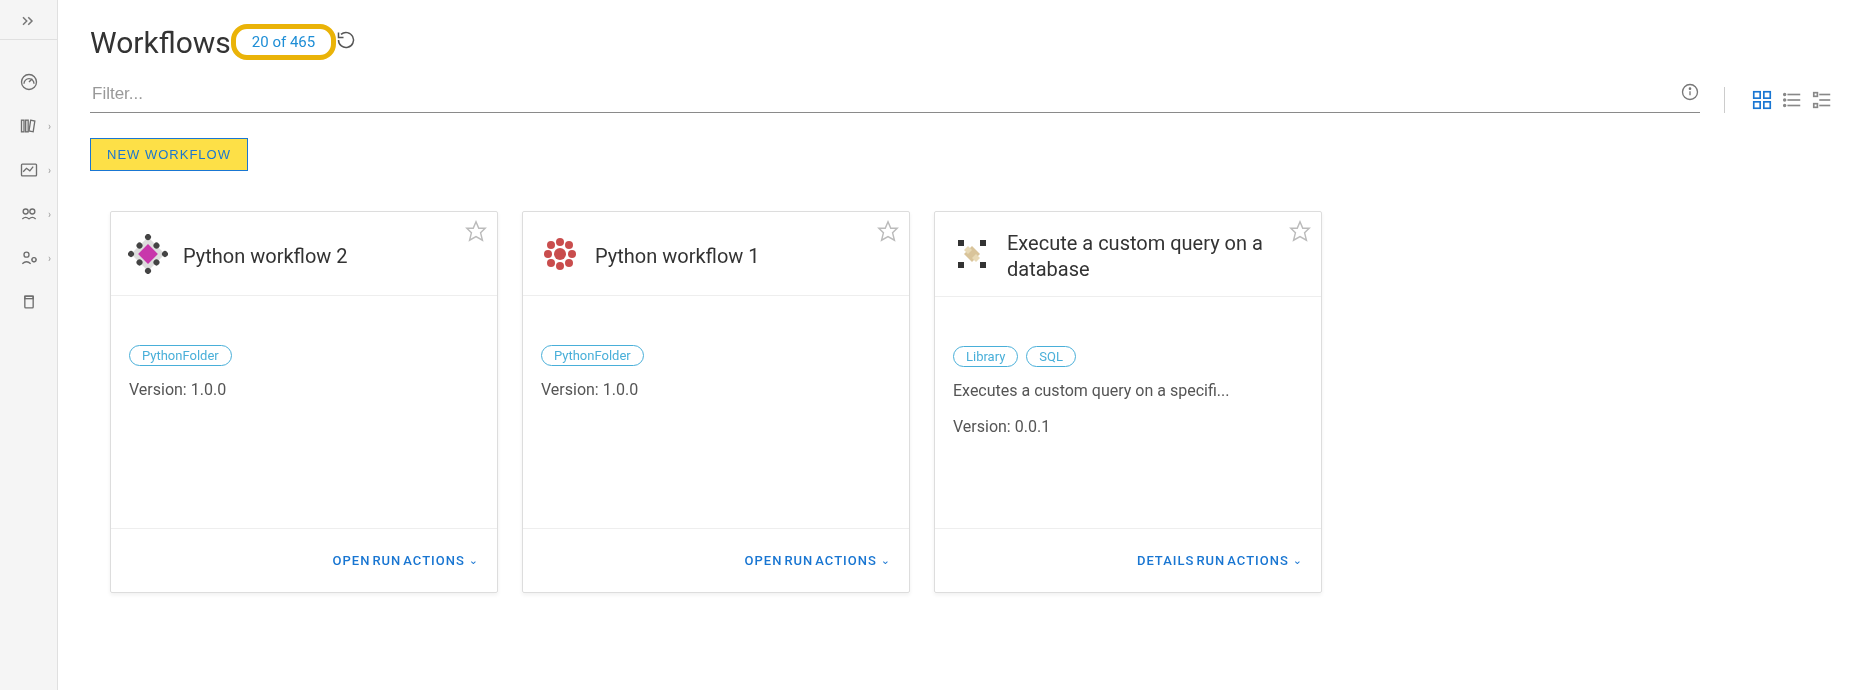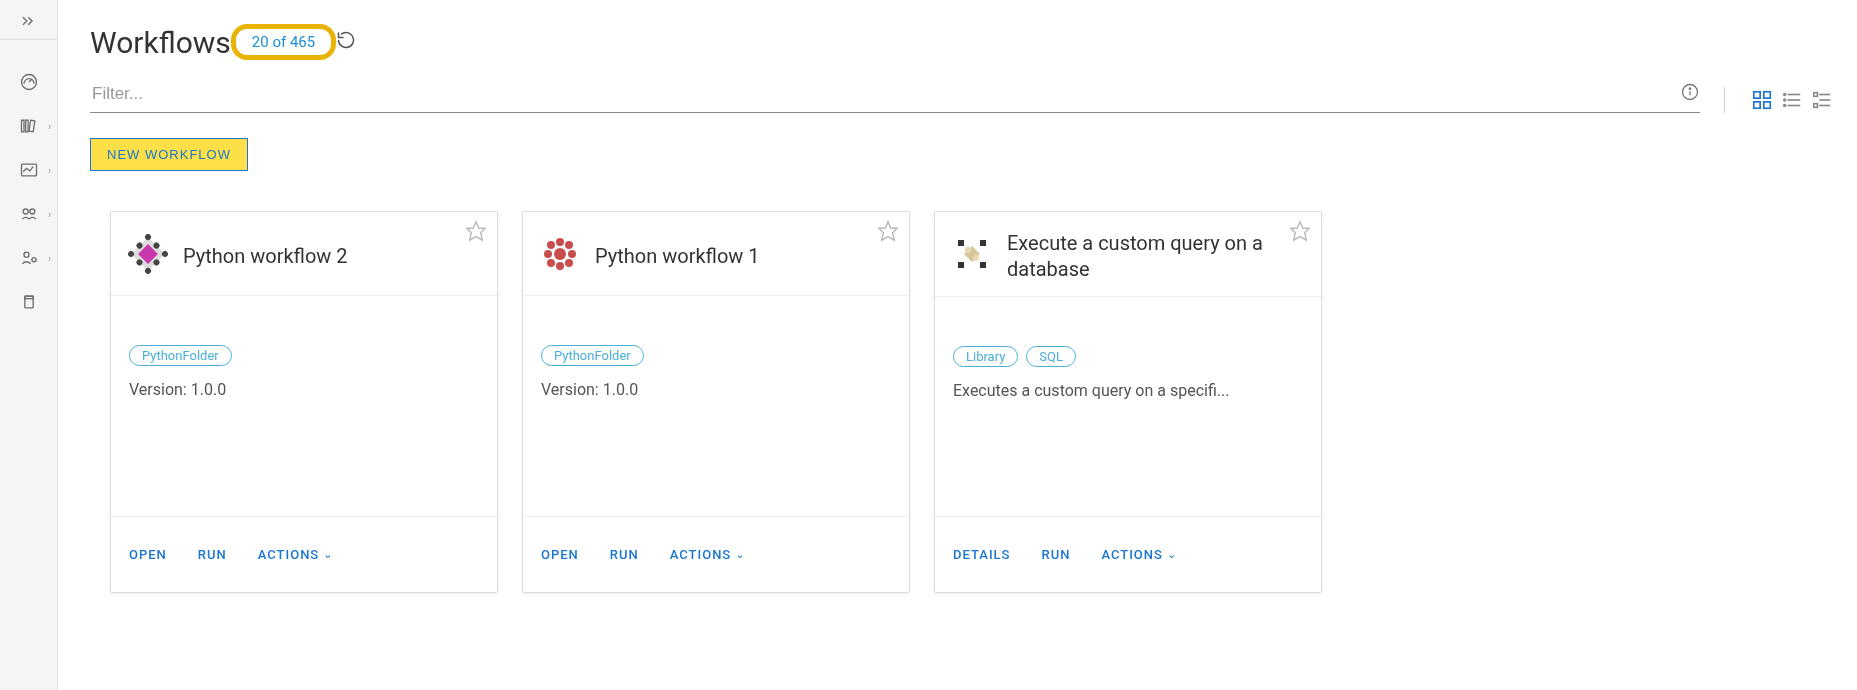--- a/index.html
+++ b/index.html
@@ -192,23 +192,24 @@
   white-space: nowrap;
   overflow: hidden;
   text-overflow: ellipsis;
 }
 .card-version {
   font-size: 16px;
   color: #555;
 }
 .card-footer {
   border-top: 1px solid #eee;
-  padding: 30px 18px;
-  display: flex;
-  gap: 31px;
+  padding: 24px 18px;
+  display: flex;
+  gap: 2px;
+  justify-content: flex-end;
 }
 .footer-btn {
   color: #1976d2;
   font-size: 13px;
   letter-spacing: 1px;
   cursor: pointer;
   font-weight: 500;
   display: flex;
   align-items: center;
   gap: 4px;
@@ -434,20 +435,21 @@
               <polygon points="12 2 15 9 22 9 17 14 19 22 12 18 5 22 7 14 2 9 9 9"></polygon>
             </svg>
         </div>
       </div>
       <div class="card-body">
         <div class="tags">
           <span class="tag">Library</span>
           <span class="tag">SQL</span>
         </div>
         <div class="card-desc">Executes a custom query on a specifi...</div>
+        <div class="card-version">Version: 0.0.1</div>
       </div>
       <div class="card-footer">
         <span class="footer-btn">DETAILS</span>
         <span class="footer-btn">RUN</span>
         <span class="footer-btn">
             <span>ACTIONS</span>
             <span class="chev">⌄</span>
           </span>
       </div>
     </div>

